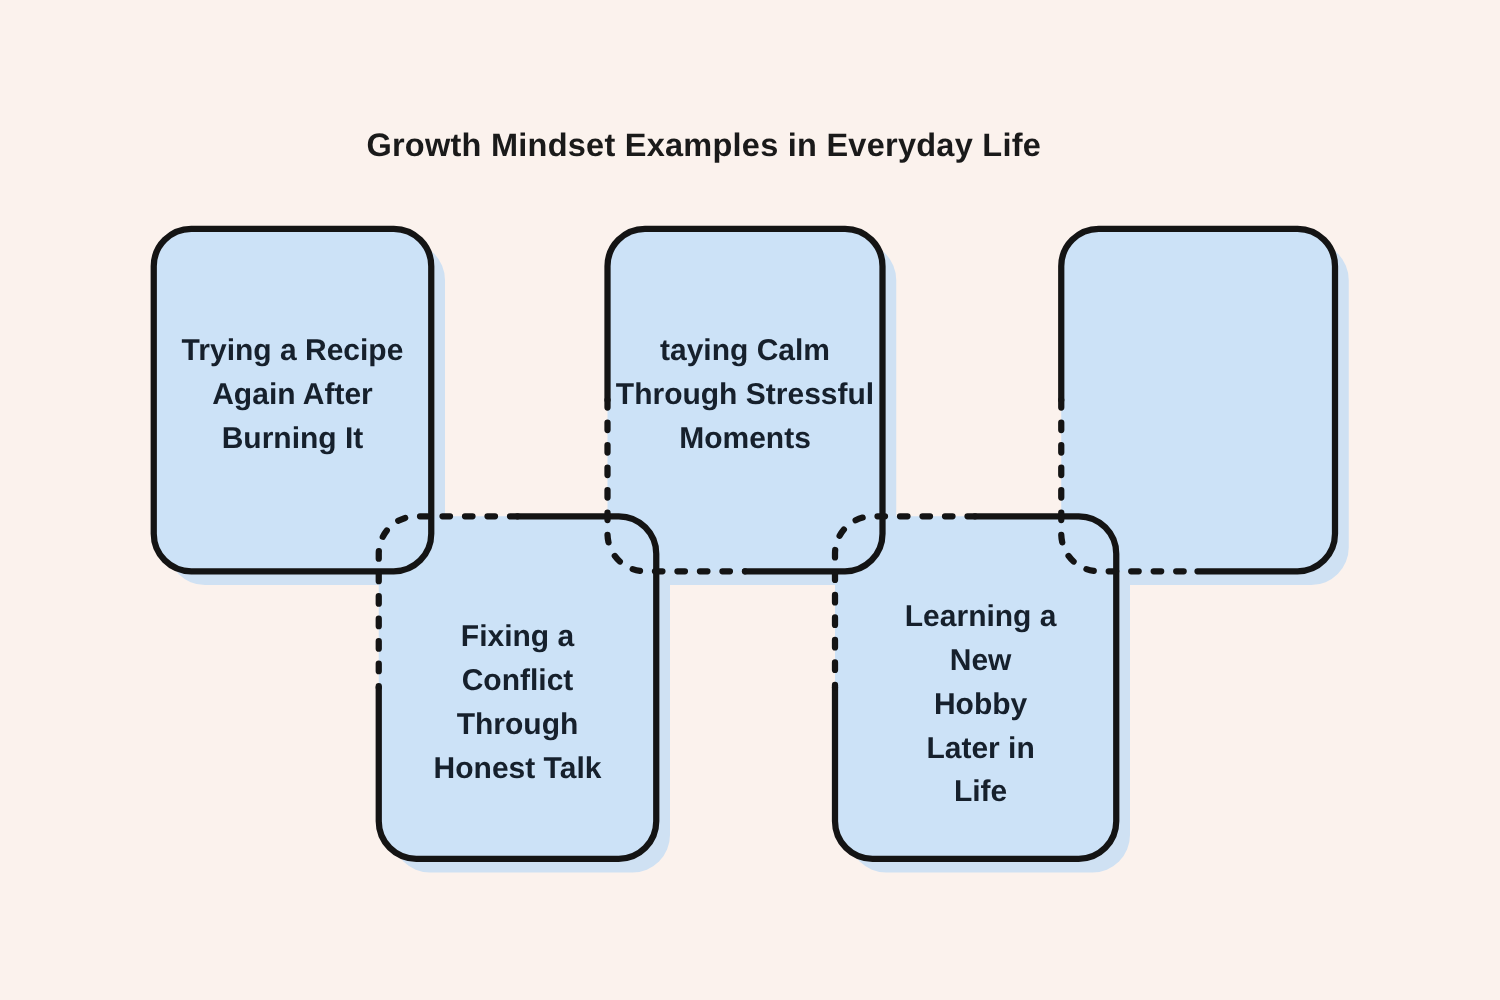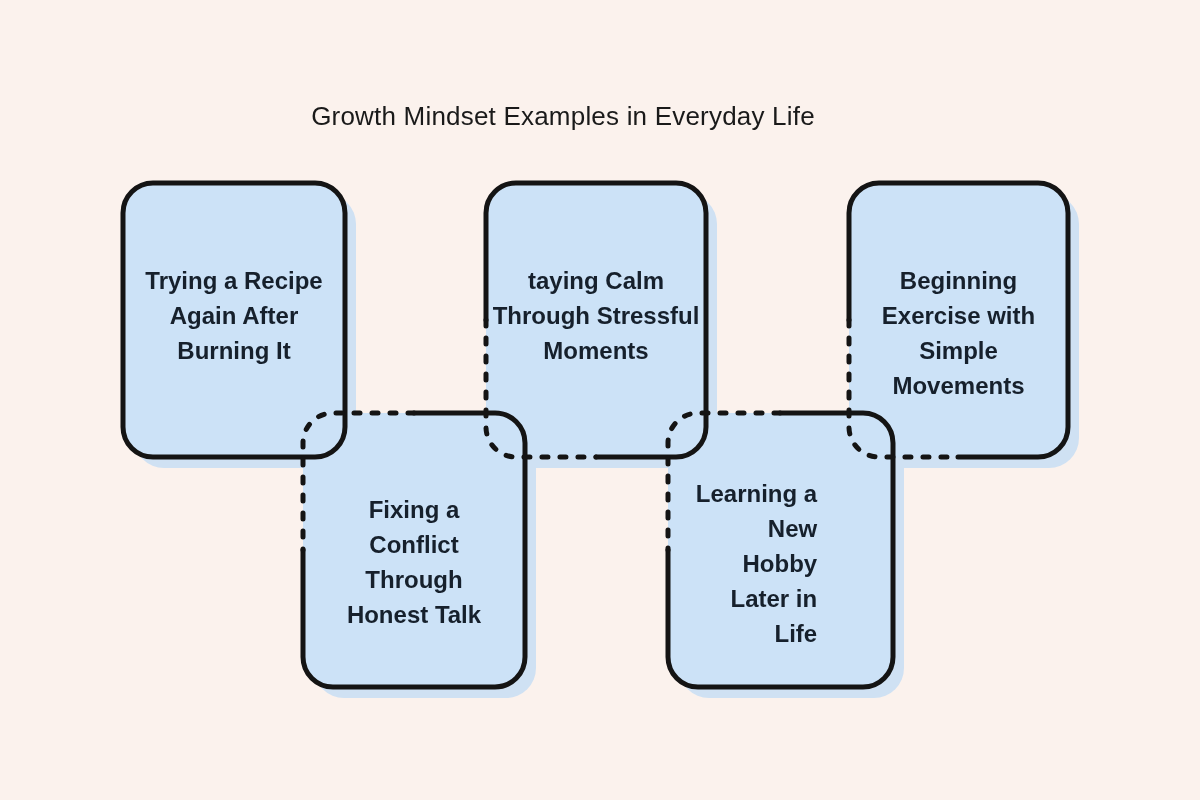--- a/index.html
+++ b/index.html
@@ -10,42 +10,42 @@
     overflow:hidden;
     font-family:"Liberation Sans",sans-serif;
   }
   .layer{position:absolute;left:0;top:0;}
   .page-title{
     position:absolute;
     left:563px;top:101px;
     transform:translateX(-50%);
     margin:0;
     font-size:26px;
-    font-weight:normal;
+    font-weight:bold;
     letter-spacing:.2px;
     color:var(--title-text,#1A1A1A);
     white-space:nowrap;
   }
   .card-text{
     position:absolute;
     display:flex;
     align-items:center;
     justify-content:center;
     text-align:center;
     white-space:pre-line;
     font-weight:bold;
     font-size:24px;
     line-height:35px;
     color:var(--card-text,#16202C);
     box-sizing:border-box;
   }
   .ct-1{left:123px;top:183px;width:222px;height:274px;padding-bottom:10px;}
   .ct-2{left:303px;top:413px;width:222px;height:274px;padding-top:24px;}
   .ct-3{left:486px;top:183px;width:220px;height:274px;padding-bottom:10px;}
-  .ct-4{left:644px;top:413px;width:225px;height:274px;padding-top:26px;text-align:right;}
+  .ct-4{left:672px;top:413px;width:225px;height:274px;padding-top:26px;}
   .ct-5{left:849px;top:183px;width:219px;height:274px;padding-top:26px;}
   .shadow{fill:var(--card-shadow,#CDE0F2);}
   .fill{fill:var(--card-fill,#CCE2F7);}
   .stroke-solid,.stroke-dash{
     fill:none;
     stroke:var(--card-border,#141414);
     stroke-width:5;
     stroke-linecap:round;
   }
   .stroke-dash{stroke-dasharray:6 12;}
@@ -101,18 +101,14 @@
 Again After
 Burning It</div>
   <div class="card-text ct-3">taying Calm
 Through Stressful
 Moments</div>
   <div class="card-text ct-4">Learning a
 New
 Hobby
 Later in
 Life</div>
-  <div class="card-text ct-5">Beginning
-Exercise with
-Simple
-Movements</div>
 
 </div>
 
 </body></html>

